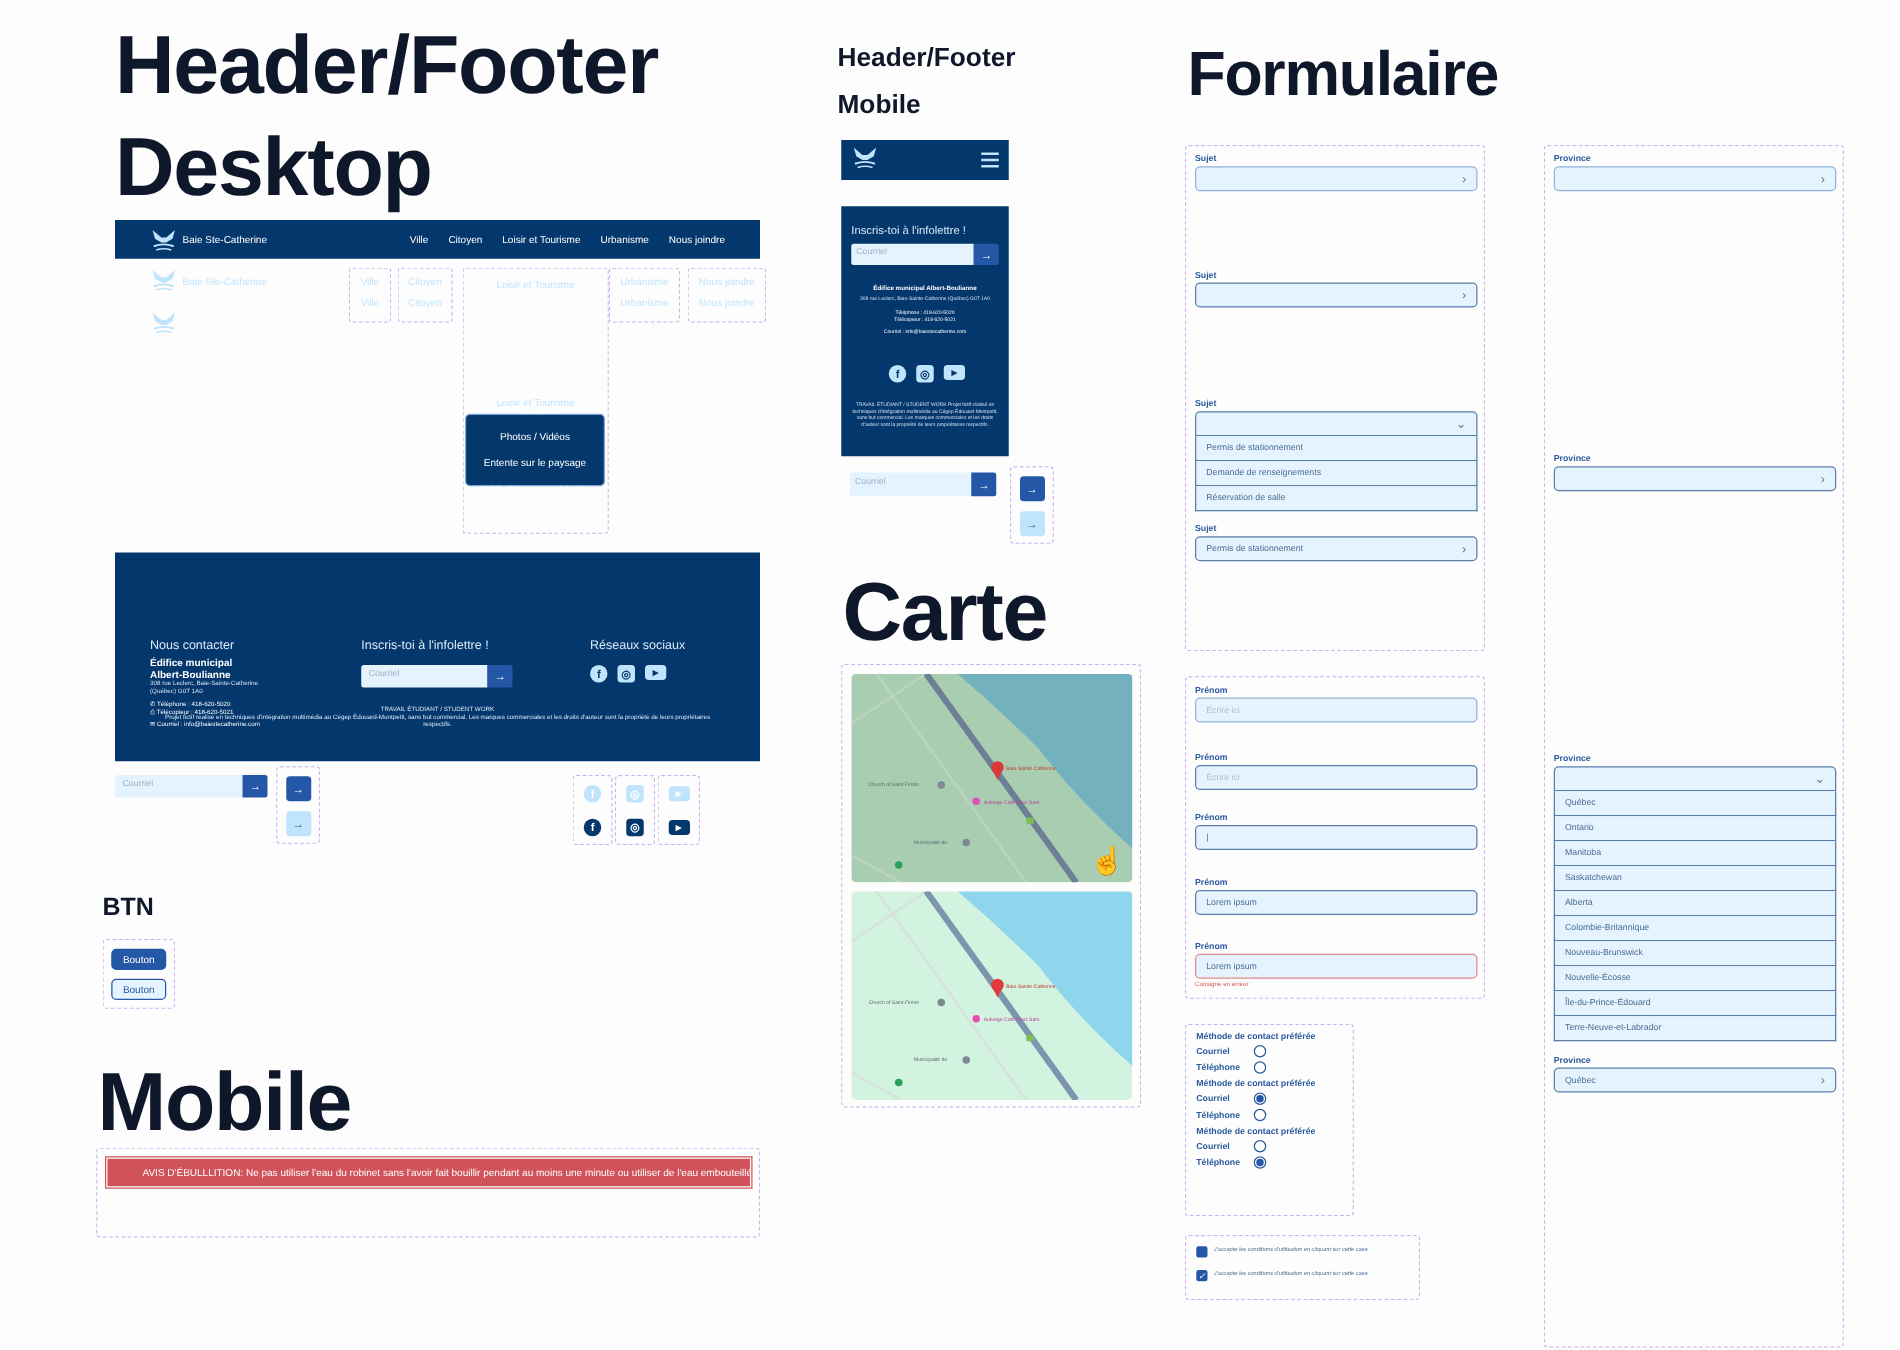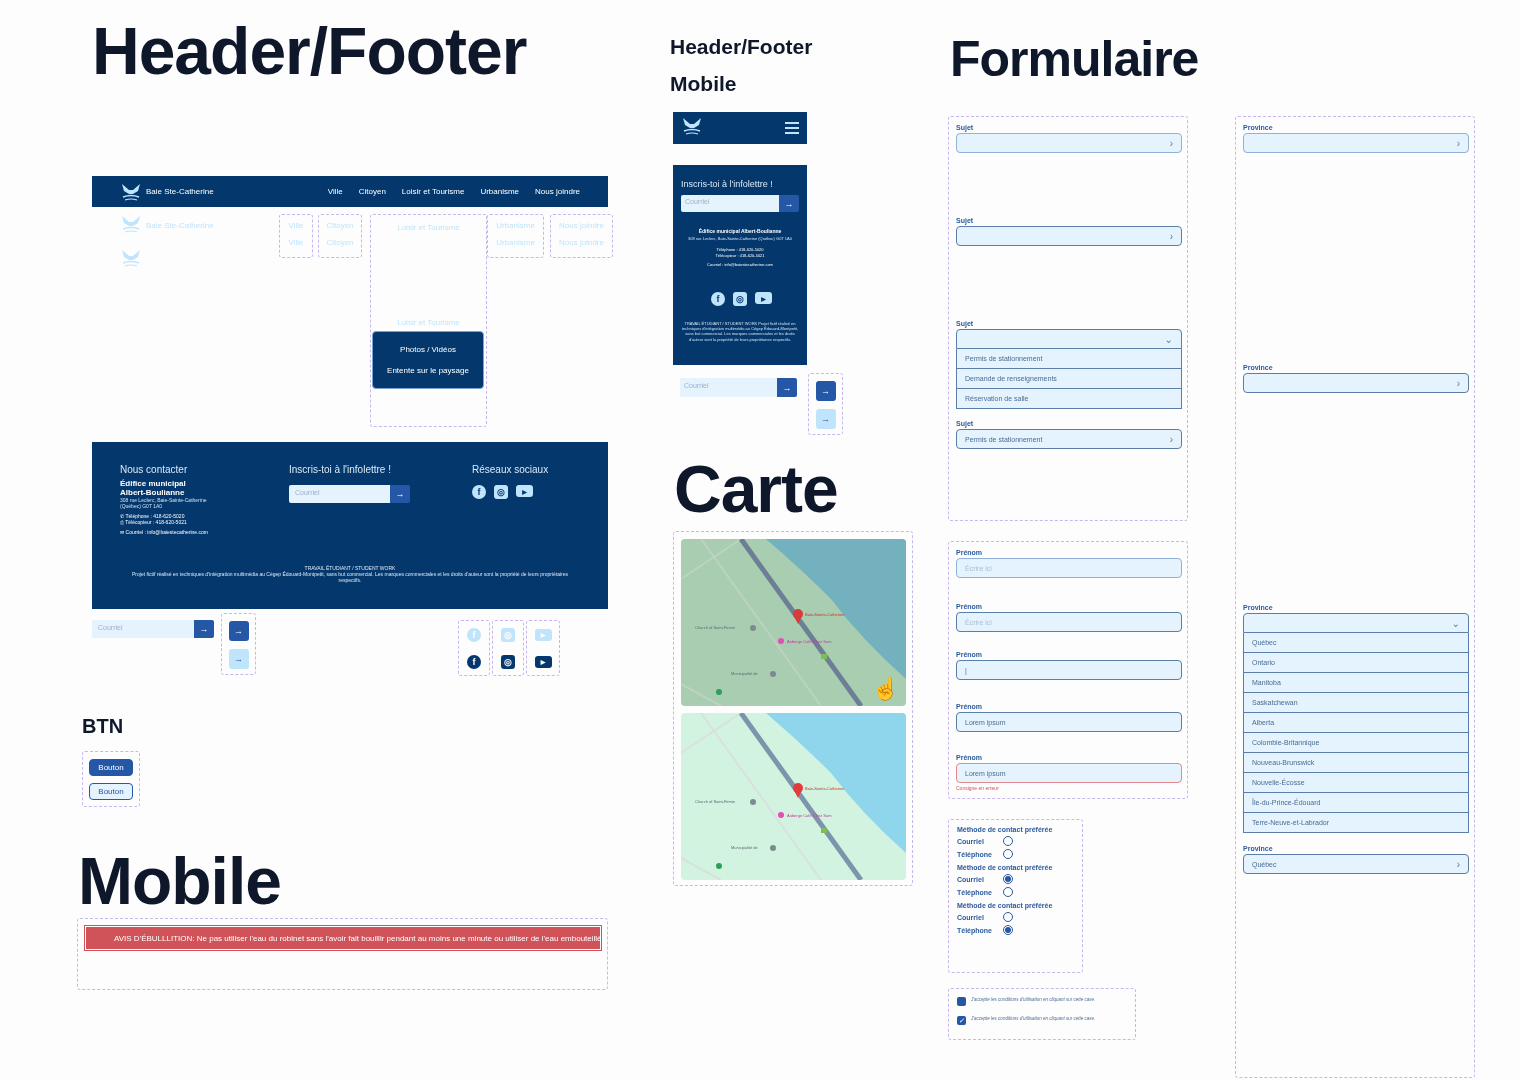--- a/index.html
+++ b/index.html
@@ -14,21 +14,21 @@
   
   .hdr { left: 92px; top: 176px; width: 516px; height: 31px; display: flex; align-items: center; }
   .hdr .brand { display: flex; align-items: center; gap: 4px; margin-left: 28px; color: #fff; font-size: 8px; }
   .hdr .nav { display: flex; gap: 16px; margin-left: auto; margin-right: 28px; font-size: 8px; color: #fff; }
   .ghost { color: #bfe4fb; font-size: 8px; }
   .navbox { display: flex; flex-direction: column; align-items: center; gap: 8px; padding: 6px 4px; }
   .dropdown-menu { left: 372px; top: 331px; width: 112px; height: 58px; border-radius: 4px; background: #04386d; color: #fff; font-size: 8px; text-align: center; display: flex; flex-direction: column; justify-content: center; gap: 12px; border: 1px solid #7aa3d8; }
 
   
   .ftr { left: 92px; top: 442px; width: 516px; height: 167px; color: #fff; }
-  .ftr h4 { font-weight: normal; font-size: 10px; color: #dbe8f6; }
+  .ftr h4 { font-weight: normal; font-size: 10px; color: #dbe8f6; margin-top: 47px; }
   .emailbox { display: flex; height: 18px; }
   .emailbox .inp { background: #e5f3fe; border-radius: 2px 0 0 2px; color: #9cb0c6; font-size: 7px; padding: 4px 6px; flex: 1; }
   .emailbox .go { width: 20px; background: #2557a7; color: #fff; font-size: 9px; display: flex; align-items: center; justify-content: center; border-radius: 0 2px 2px 0; }
   .sq { width: 20px; height: 20px; border-radius: 3px; display: flex; align-items: center; justify-content: center; font-size: 9px; }
   .sq.dark { background: #2557a7; color: #fff; }
   .sq.light { background: #bfe4fb; color: #2557a7; }
 
   
   .btn { font-size: 8px; border-radius: 4px; padding: 3px 6px; text-align: center; width: 44px; }
   .btn.solid { background: #2557a7; color: #fff; border: 1px solid #2557a7; }
@@ -53,20 +53,21 @@
   .ic { width: 14px; height: 14px; display: inline-flex; align-items: center; justify-content: center; font-size: 9px; font-weight: bold; }
   .ic.fb { border-radius: 50%; }
   .ic.ig { border-radius: 3px; }
   .ic.yt { border-radius: 3px; width: 17px; height: 12px; font-size: 6px; }
 </style>
 </head>
 <body>
 
 <div class="abs title" style="left:92px;top:18px;font-size:66px;">
   <div>Header/Footer</div>
+  <div style="margin-top:16px;">Desktop</div>
 </div>
 <div class="abs title" style="left:670px;top:36px;font-size:21px;letter-spacing:0;">
   <div>Header/Footer</div>
   <div style="margin-top:16px;">Mobile</div>
 </div>
 <div class="abs title" style="left:950px;top:34px;font-size:50px;">Formulaire</div>
 <div class="abs title" style="left:674px;top:456px;font-size:66px;">Carte</div>
 <div class="abs title" style="left:82px;top:716px;font-size:20px;letter-spacing:0;">BTN</div>
 <div class="abs title" style="left:78px;top:848px;font-size:66px;">Mobile</div>
 

